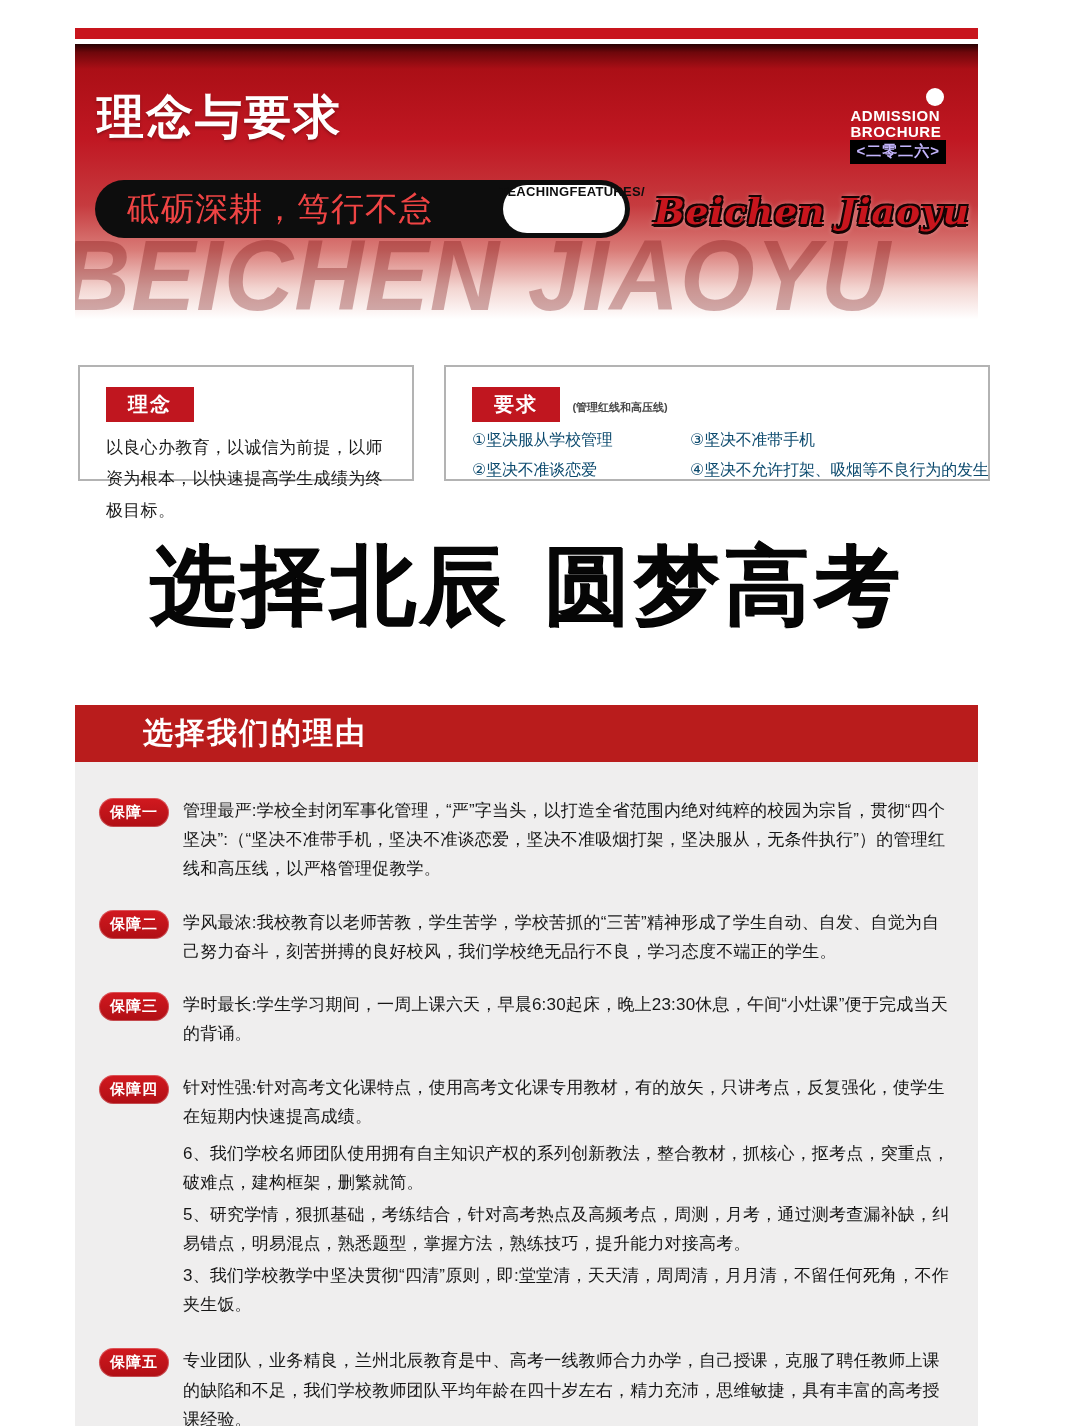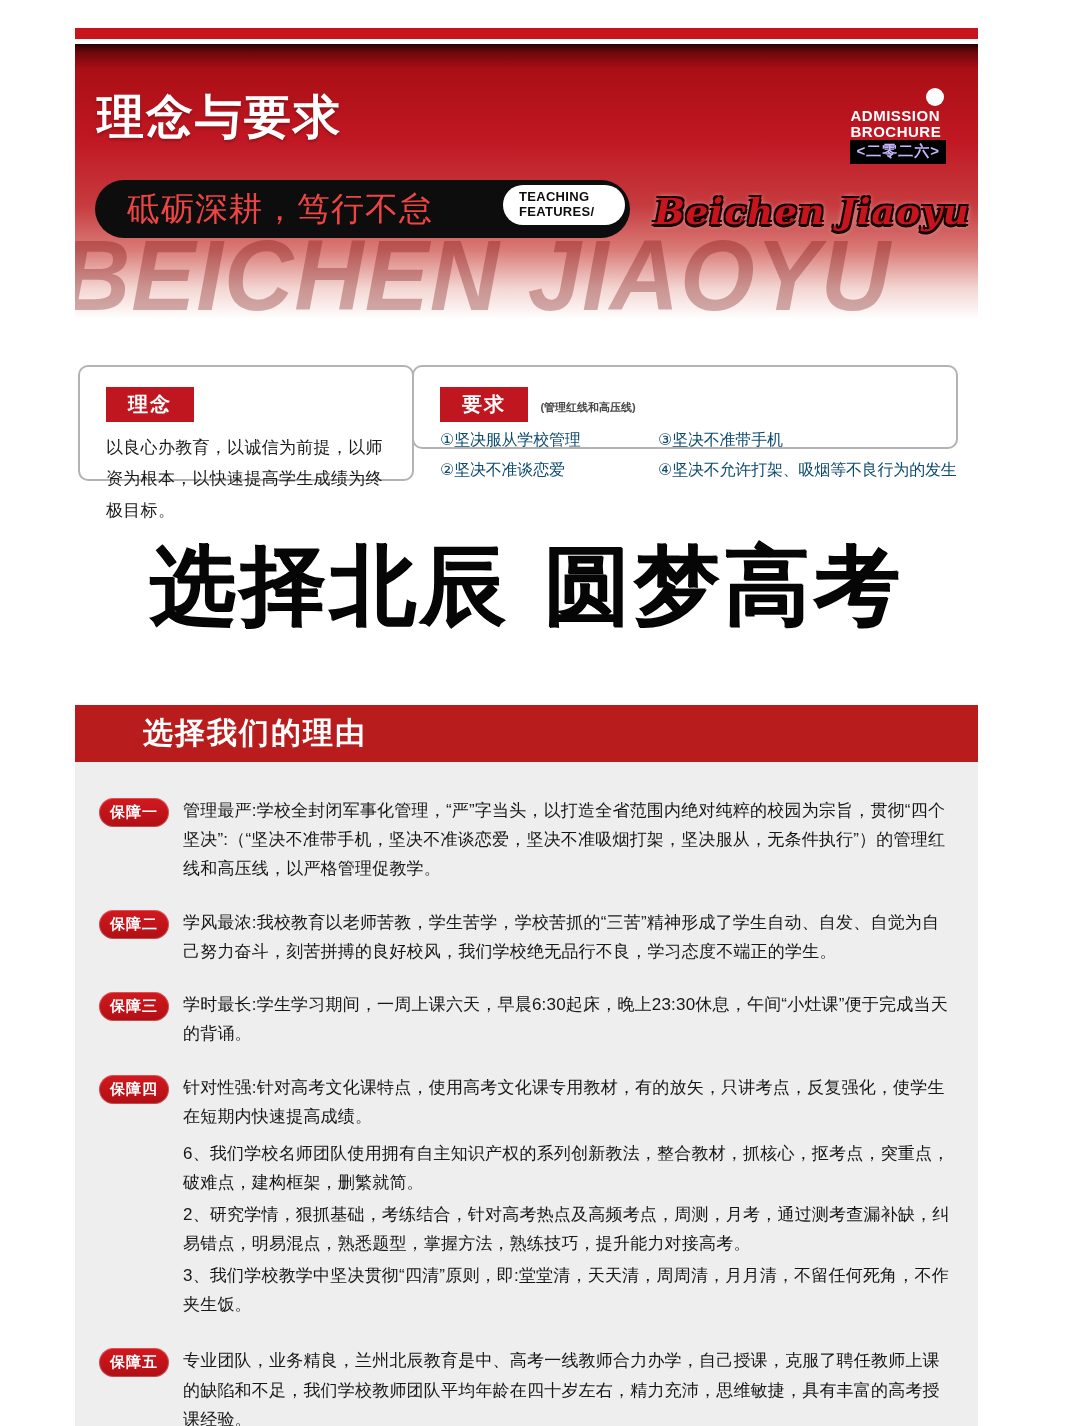--- a/index.html
+++ b/index.html
@@ -23,43 +23,43 @@
   .header-watermark { position:absolute; left:-14px; top:176px; white-space:nowrap;
     font-style:italic; font-weight:900; font-size:96px; letter-spacing:1px;
     color:rgba(122,16,16,0.33); transform:scaleY(1.05); }
   .header-title { position:absolute; left:22px; top:42px; color:#fff;
     font-size:47px; font-weight:900; letter-spacing:2px;
     text-shadow:0 2px 3px rgba(0,0,0,0.25); }
   .subtitle-pill { position:absolute; left:20px; top:136px; width:535px; height:58px;
     background:#0d0d0d; border-radius:30px; display:flex; align-items:center; }
   .subtitle-text { color:#ef4444; font-size:33px; font-weight:400; letter-spacing:1px;
     padding-left:32px; }
-  .tf-pill { position:absolute; right:5px; top:5px; width:122px; height:40px;
-    background:#fff; border-radius:24px; display:flex; flex-direction:column;
+  .tf-pill { position:absolute; right:5px; top:5px; width:122px; height:48px;
+    background:#fff; border-radius:24px; display:flex; flex-direction:row;
     justify-content:center; padding-left:16px; }
   .tf-line { color:#0d0d0d; font-size:13px; font-weight:700; line-height:1.15;
     letter-spacing:0.3px; }
   .header-dot { position:absolute; left:851px; top:44px; width:18px; height:18px;
     border-radius:50%; background:#fff; }
   .admission-block { position:absolute; right:32px; top:64px; text-align:left; }
   .admission-line { color:#fff; font-size:15px; font-weight:700; line-height:1.05;
     letter-spacing:0.5px; }
   .year-badge { display:inline-block; background:#000; color:#c4b5fd;
     font-size:15px; font-weight:700; letter-spacing:1px; padding:2px 6px 3px 6px; }
   .logo { position:absolute; right:8px; top:146px; font-family:"DejaVu Serif",serif;
     font-style:italic; font-weight:900; font-size:36px; color:#c8151d;
     letter-spacing:1px; white-space:nowrap;
     text-shadow:-2px -2px 0 #140404, 2px -2px 0 #140404, -2px 2px 0 #140404,
       2px 2px 0 #140404, 0 3px 0 #140404, 0 0 6px #ffffff; }
 
   
   .info-box { position:absolute; top:365px; background:#fff;
-    border:2px solid #b3b3b3; border-radius:10px; }
+    border:2px solid #b3b3b3; border-radius:0; }
   .box-philosophy { left:78px; width:336px; height:116px; }
-  .box-requirements { left:412px; width:546px; height:84px; }
+  .box-requirements { left:444px; width:546px; height:116px; }
   .box-tag { display:inline-block; background:#c0161f; color:#fff; font-size:20px;
     font-weight:700; letter-spacing:2px; padding:4px 22px; margin:20px 0 0 26px; }
   .box-tag-note { font-size:11px; color:#4a4a4a; margin-left:8px; font-weight:700; }
   .philosophy-text { padding:10px 22px 0 26px; font-size:17px; line-height:1.85;
     color:#1a1a1a; letter-spacing:0.3px; }
   .req-grid { display:grid; grid-auto-flow:column;
     grid-template-rows:repeat(2,auto); grid-template-columns:218px auto;
     padding:8px 14px 0 26px; row-gap:9px; }
   .req-item { font-size:16px; color:#0c4a6e; white-space:nowrap;
     letter-spacing:-0.2px; }
@@ -155,21 +155,21 @@
         <span class="reason-pill">保障三</span>
         <div class="reason-text">学时最长:学生学习期间，一周上课六天，早晨6:30起床，晚上23:30休息，午间“小灶课”便于完成当天的背诵。</div>
       </div>
 
       <div class="reason-item">
         <span class="reason-pill">保障四</span>
         <div class="reason-text">
           <div>针对性强:针对高考文化课特点，使用高考文化课专用教材，有的放矢，只讲考点，反复强化，使学生在短期内快速提高成绩。</div>
           <div class="reason-sublist">
             <div class="reason-subitem">6、我们学校名师团队使用拥有自主知识产权的系列创新教法，整合教材，抓核心，抠考点，突重点，破难点，建构框架，删繁就简。</div>
-            <div class="reason-subitem">2、研究学情，狠抓基础，考练结合，针对高考热点及高频考点，周测，月考，通过测考查漏补缺，纠易错点，明易混点，熟悉题型，掌握方法，熟练技巧，提升能力对接高考。</div>
+            <div class="reason-subitem">5、研究学情，狠抓基础，考练结合，针对高考热点及高频考点，周测，月考，通过测考查漏补缺，纠易错点，明易混点，熟悉题型，掌握方法，熟练技巧，提升能力对接高考。</div>
             <div class="reason-subitem">3、我们学校教学中坚决贯彻“四清”原则，即:堂堂清，天天清，周周清，月月清，不留任何死角，不作夹生饭。</div>
           </div>
         </div>
       </div>
 
       <div class="reason-item">
         <span class="reason-pill">保障五</span>
         <div class="reason-text">专业团队，业务精良，兰州北辰教育是中、高考一线教师合力办学，自己授课，克服了聘任教师上课的缺陷和不足，我们学校教师团队平均年龄在四十岁左右，精力充沛，思维敏捷，具有丰富的高考授课经验。</div>
       </div>
 

